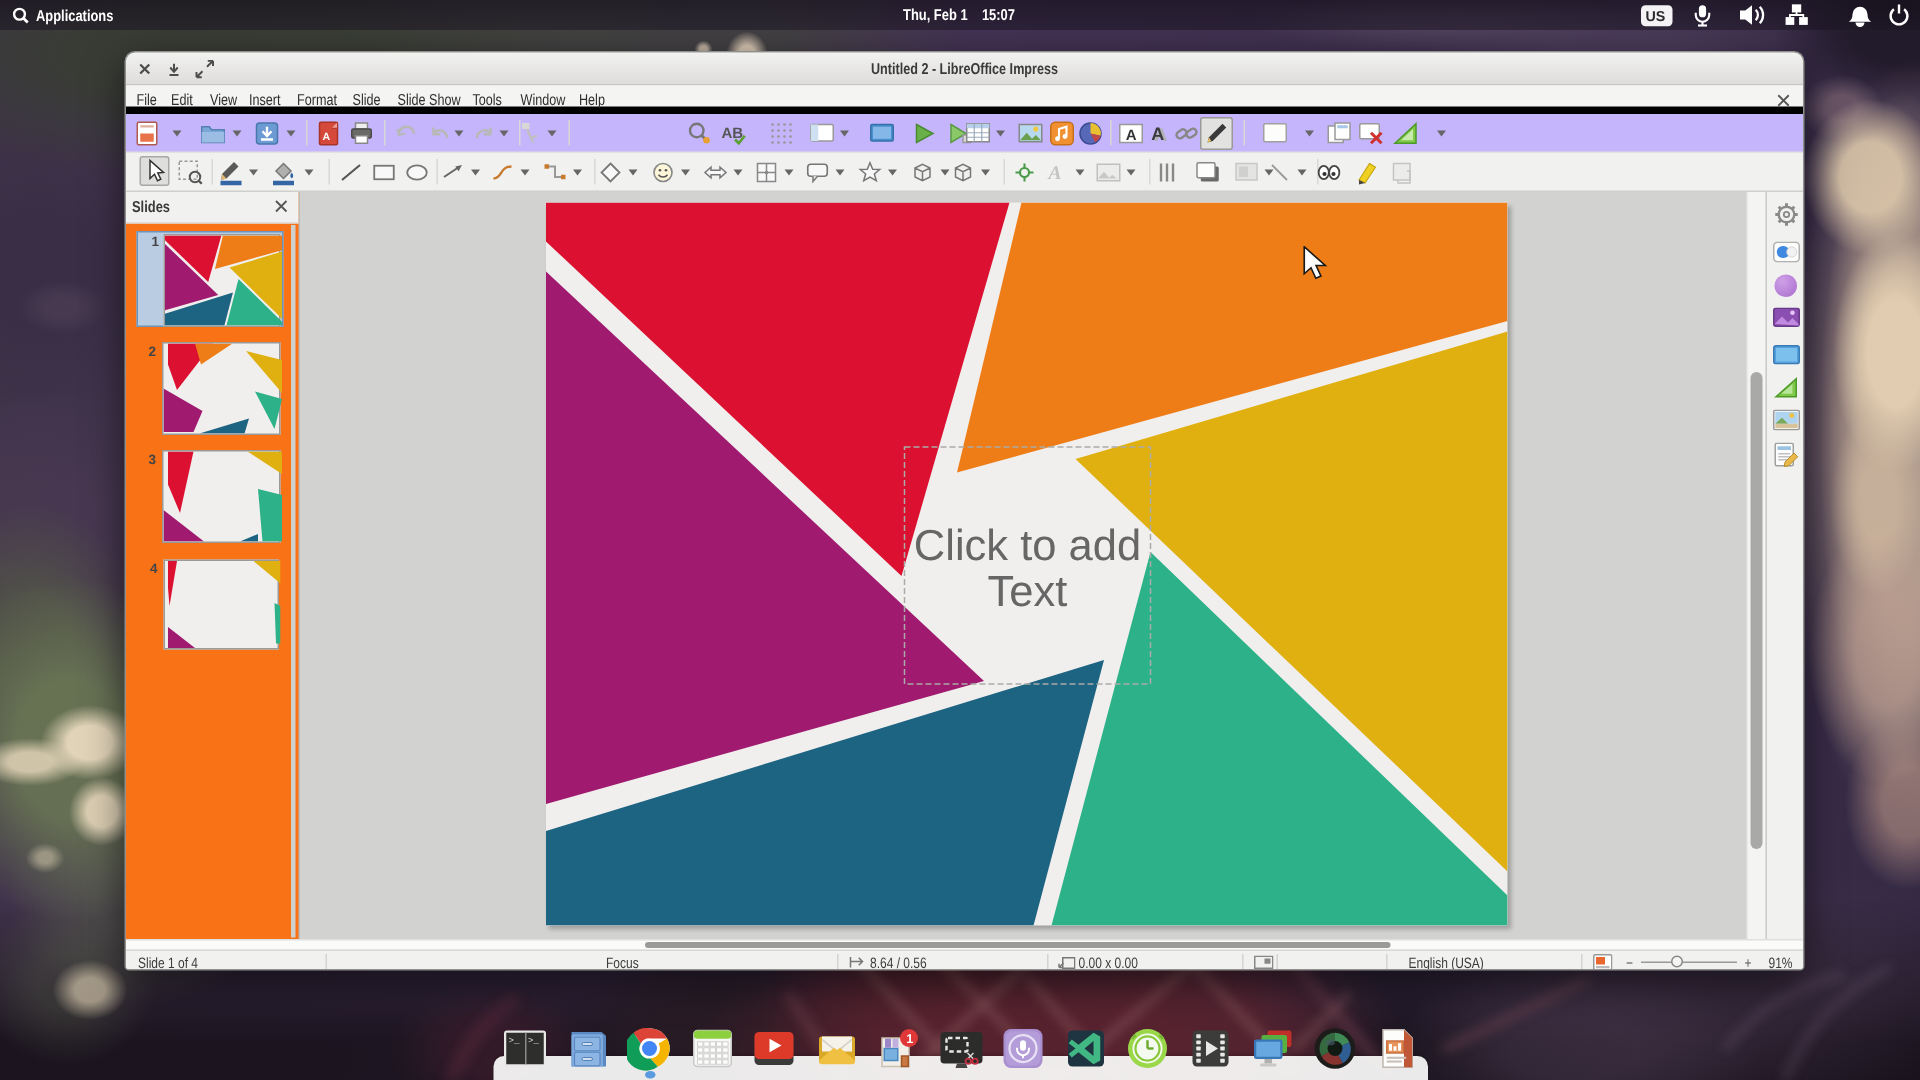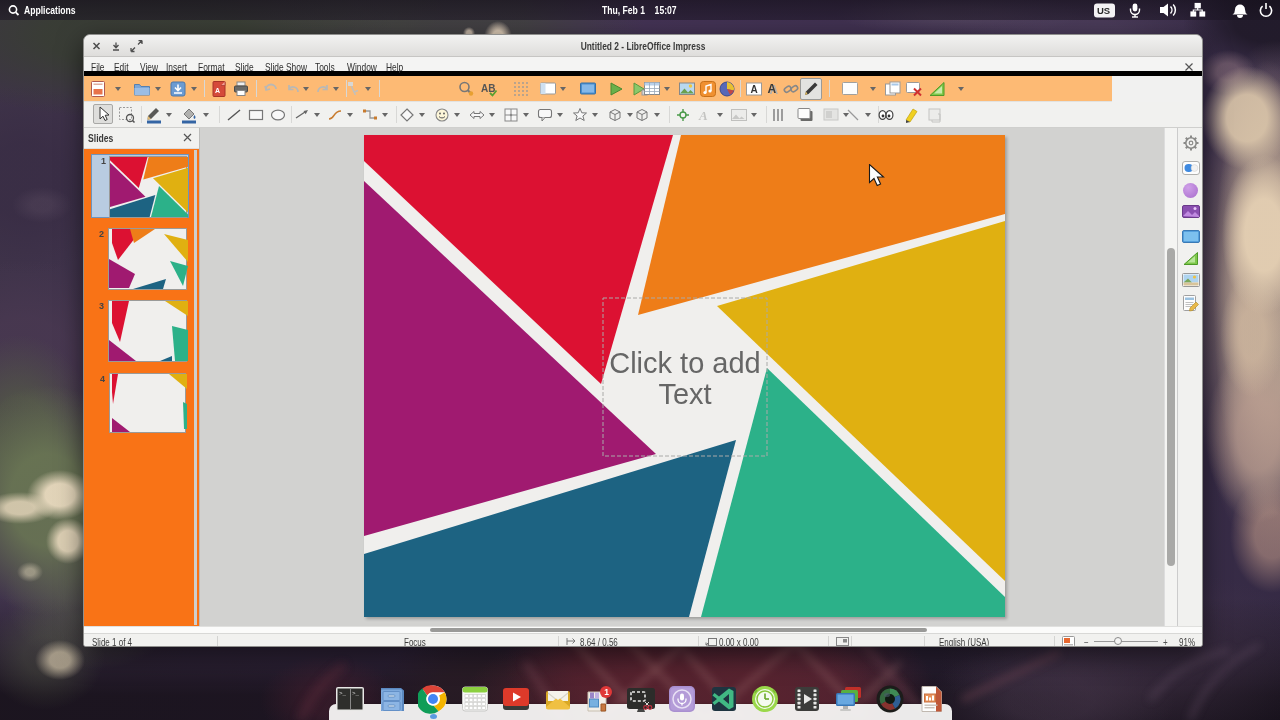--- a/index.html
+++ b/index.html
@@ -44,21 +44,21 @@
 radial-gradient(ellipse 100px 95px at 25px 180px, rgba(56,44,68,.7) 40%, rgba(56,44,68,0) 100%),
 linear-gradient(rgba(10,6,12,0) 598px, rgba(12,8,12,.7) 695px),
 linear-gradient(105deg, #3e3348 0%, #443355 40%, #3c2f4c 75%, #352a44 100%);}
 
 #panel{left:0;top:0;width:1280px;height:20px;background:linear-gradient(rgba(20,15,26,.68),rgba(26,20,34,.54));z-index:5;}
 #win{left:83px;top:34px;width:1120px;height:613px;background:#f1f1f0;border-radius:7px 7px 3px 3px;border:1px solid #8f8f8d;box-shadow:0 8px 26px rgba(0,0,0,.55);z-index:3;overflow:hidden;padding-left:12px;}
 #tbar{left:0;top:0;width:1118px;height:22px;background:linear-gradient(#f2f2f1,#dedddb);border-bottom:1px solid #c6c5c3;border-radius:7px 7px 0 0;}
 #title{width:100%;text-align:center;font-size:10.5px;font-weight:bold;color:#3a3a3a;line-height:22px;transform:scaleX(0.8);}
 #menubar{left:0;top:22px;width:1228px;height:19px;background:#f4f4f3;border-bottom:5px solid #000000;}
 .mi{position:absolute;top:4px;font-size:10.5px;color:#2e2e2e;transform:scaleX(0.8);transform-origin:0 0;white-space:nowrap;}
-#tb1{left:0;top:41px;width:1028px;height:26px;background:#fdba74;border-bottom:1px solid #e2e2e0;}
+#tb1{left:0;top:41px;width:1118px;height:26px;background:#c4b5fd;border-bottom:1px solid #e2e2e0;}
 #tb2{left:0;top:67px;width:1118px;height:26px;background:#f1f1ef;border-bottom:1px solid #cfcfcd;}
 .arr{position:absolute;top:11px;width:0;height:0;border-left:3px solid transparent;border-right:3px solid transparent;border-top:4px solid #666;}
 .sep{position:absolute;top:4px;width:1px;height:17px;background:#d8d8d6;}
 #content{left:0;top:93px;width:1118px;height:498px;background:#d2d2d0;}
 #spanel{left:0;top:0;width:116px;height:498px;background:#f97316;border-right:1px solid #bcbcba;}
 #shead{position:absolute;left:0;top:0;width:115px;height:21px;background:#f1f1ef;border-bottom:1px solid #ddd;}
 .thumbbox{position:absolute;left:25px;width:78px;border:1px solid #9a9a98;background:#f0efed;}
 .thumbnum{position:absolute;font-size:9px;font-weight:bold;color:#444;}
 #canvas{left:117px;top:0;width:963px;height:498px;background:#d2d2d0;overflow:hidden;}
 #vscroll{left:1080px;top:0;width:13px;height:498px;background:#f4f4f2;border-left:1px solid #ddd;}

